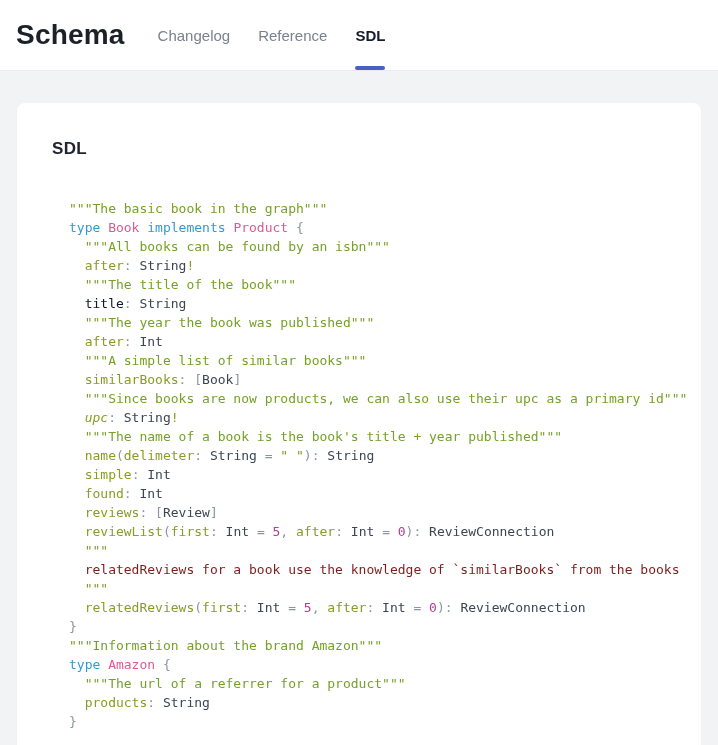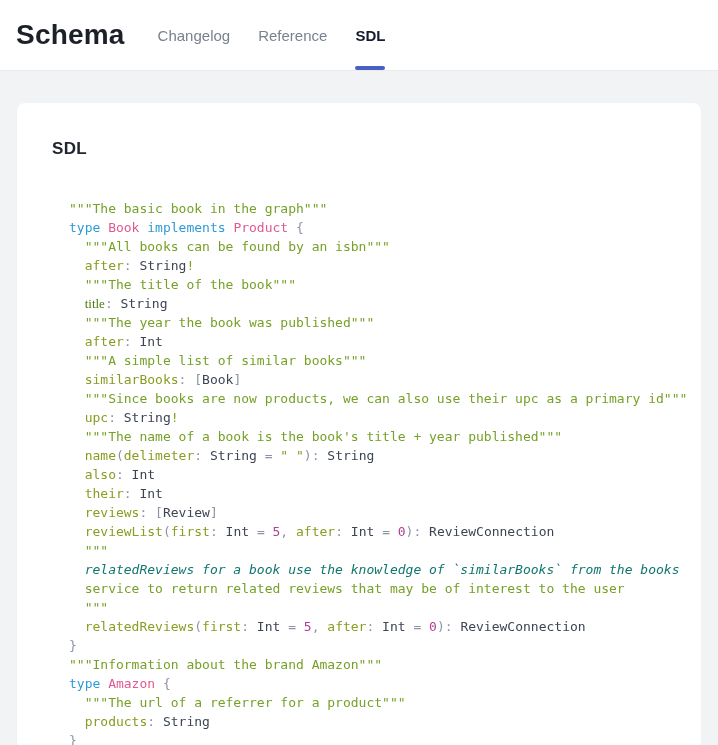--- a/index.html
+++ b/index.html
@@ -81,36 +81,35 @@
 
 <div class="content">
   <div class="card">
     <div class="card-heading">SDL</div>
     <div class="code-block">
         <div class="code-line"><span class="tok-str" style="color: rgb(118, 161, 39);">"""The basic book in the graph"""</span></div>
         <div class="code-line"><span class="tok-kw" style="color: rgb(47, 155, 212);">type</span><span class="tok-txt" style="color: rgb(61, 69, 83);"> </span><span class="tok-cls" style="color: rgb(224, 89, 143);">Book</span><span class="tok-txt" style="color: rgb(61, 69, 83);"> </span><span class="tok-kw" style="color: rgb(47, 155, 212);">implements</span><span class="tok-txt" style="color: rgb(61, 69, 83);"> </span><span class="tok-cls" style="color: rgb(224, 89, 143);">Product</span><span class="tok-txt" style="color: rgb(61, 69, 83);"> </span><span class="tok-pun" style="color: rgb(139, 148, 163);">{</span></div>
         <div class="code-line"><span class="tok-txt" style="color: rgb(61, 69, 83);">  </span><span class="tok-str" style="color: rgb(118, 161, 39);">"""All books can be found by an isbn"""</span></div>
         <div class="code-line"><span class="tok-txt" style="color: rgb(61, 69, 83);">  </span><span class="tok-attr" style="color: rgb(138, 156, 33);">after</span><span class="tok-pun" style="color: rgb(139, 148, 163);">:</span><span class="tok-txt" style="color: rgb(61, 69, 83);"> String</span><span class="tok-attr" style="color: rgb(138, 156, 33);">!</span></div>
         <div class="code-line"><span class="tok-txt" style="color: rgb(61, 69, 83);">  </span><span class="tok-str" style="color: rgb(118, 161, 39);">"""The title of the book"""</span></div>
-        <div class="code-line"><span class="tok-txt" style="color: rgb(61, 69, 83);">  </span><span class="tok-attr" style="color: #4d7c0f; font-family: Liberation Serif, serif;">title</span><span class="tok-pun" style="color: rgb(139, 148, 163);">:</span><span class="tok-txt" style="color: rgb(61, 69, 83);"> String</span></div>
+        <div class="code-line"><span class="tok-txt" style="color: rgb(61, 69, 83);">  </span><span class="tok-attr" style="color: #0f172a;">title</span><span class="tok-pun" style="color: rgb(139, 148, 163);">:</span><span class="tok-txt" style="color: rgb(61, 69, 83);"> String</span></div>
         <div class="code-line"><span class="tok-txt" style="color: rgb(61, 69, 83);">  </span><span class="tok-str" style="color: rgb(118, 161, 39);">"""The year the book was published"""</span></div>
         <div class="code-line"><span class="tok-txt" style="color: rgb(61, 69, 83);">  </span><span class="tok-attr" style="color: rgb(138, 156, 33);">after</span><span class="tok-pun" style="color: rgb(139, 148, 163);">:</span><span class="tok-txt" style="color: rgb(61, 69, 83);"> Int</span></div>
         <div class="code-line"><span class="tok-txt" style="color: rgb(61, 69, 83);">  </span><span class="tok-str" style="color: rgb(118, 161, 39);">"""A simple list of similar books"""</span></div>
         <div class="code-line"><span class="tok-txt" style="color: rgb(61, 69, 83);">  </span><span class="tok-attr" style="color: rgb(138, 156, 33);">similarBooks</span><span class="tok-pun" style="color: rgb(139, 148, 163);">:</span><span class="tok-txt" style="color: rgb(61, 69, 83);"> </span><span class="tok-pun" style="color: rgb(139, 148, 163);">[</span><span class="tok-txt" style="color: rgb(61, 69, 83);">Book</span><span class="tok-pun" style="color: rgb(139, 148, 163);">]</span></div>
         <div class="code-line"><span class="tok-txt" style="color: rgb(61, 69, 83);">  </span><span class="tok-str" style="color: rgb(118, 161, 39);">"""Since books are now products, we can also use their upc as a primary id"""</span></div>
-        <div class="code-line"><span class="tok-txt" style="color: rgb(61, 69, 83);">  </span><span class="tok-attr" style="color: rgb(138, 156, 33);">upc</span><span class="tok-pun" style="color: rgb(139, 148, 163);">:</span><span class="tok-txt" style="color: rgb(61, 69, 83);"> String</span><span class="tok-attr" style="color: rgb(138, 156, 33);">!</span></div>
+        <div class="code-line"><span class="tok-txt" style="color: rgb(61, 69, 83);">  </span><span class="tok-attr" style="color: rgb(138, 156, 33); font-style: italic;">upc</span><span class="tok-pun" style="color: rgb(139, 148, 163);">:</span><span class="tok-txt" style="color: rgb(61, 69, 83);"> String</span><span class="tok-attr" style="color: rgb(138, 156, 33);">!</span></div>
         <div class="code-line"><span class="tok-txt" style="color: rgb(61, 69, 83);">  </span><span class="tok-str" style="color: rgb(118, 161, 39);">"""The name of a book is the book's title + year published"""</span></div>
         <div class="code-line"><span class="tok-txt" style="color: rgb(61, 69, 83);">  </span><span class="tok-attr" style="color: rgb(138, 156, 33);">name</span><span class="tok-pun" style="color: rgb(139, 148, 163);">(</span><span class="tok-attr" style="color: rgb(138, 156, 33);">delimeter</span><span class="tok-pun" style="color: rgb(139, 148, 163);">:</span><span class="tok-txt" style="color: rgb(61, 69, 83);"> String </span><span class="tok-pun" style="color: rgb(139, 148, 163);">=</span><span class="tok-txt" style="color: rgb(61, 69, 83);"> </span><span class="tok-str" style="color: rgb(118, 161, 39);">" "</span><span class="tok-pun" style="color: rgb(139, 148, 163);">):</span><span class="tok-txt" style="color: rgb(61, 69, 83);"> String</span></div>
-        <div class="code-line"><span class="tok-txt" style="color: rgb(61, 69, 83);">  </span><span class="tok-attr" style="color: rgb(138, 156, 33);">also</span><span class="tok-pun" style="color: rgb(139, 148, 163);">:</span><span class="tok-txt" style="color: rgb(61, 69, 83);"> Int</span></div>
-        <div class="code-line"><span class="tok-txt" style="color: rgb(61, 69, 83);">  </span><span class="tok-attr" style="color: rgb(138, 156, 33);">their</span><span class="tok-pun" style="color: rgb(139, 148, 163);">:</span><span class="tok-txt" style="color: rgb(61, 69, 83);"> Int</span></div>
+        <div class="code-line"><span class="tok-txt" style="color: rgb(61, 69, 83);">  </span><span class="tok-attr" style="color: rgb(138, 156, 33);">simple</span><span class="tok-pun" style="color: rgb(139, 148, 163);">:</span><span class="tok-txt" style="color: rgb(61, 69, 83);"> Int</span></div>
+        <div class="code-line"><span class="tok-txt" style="color: rgb(61, 69, 83);">  </span><span class="tok-attr" style="color: rgb(138, 156, 33);">found</span><span class="tok-pun" style="color: rgb(139, 148, 163);">:</span><span class="tok-txt" style="color: rgb(61, 69, 83);"> Int</span></div>
         <div class="code-line"><span class="tok-txt" style="color: rgb(61, 69, 83);">  </span><span class="tok-attr" style="color: rgb(138, 156, 33);">reviews</span><span class="tok-pun" style="color: rgb(139, 148, 163);">:</span><span class="tok-txt" style="color: rgb(61, 69, 83);"> </span><span class="tok-pun" style="color: rgb(139, 148, 163);">[</span><span class="tok-txt" style="color: rgb(61, 69, 83);">Review</span><span class="tok-pun" style="color: rgb(139, 148, 163);">]</span></div>
         <div class="code-line"><span class="tok-txt" style="color: rgb(61, 69, 83);">  </span><span class="tok-attr" style="color: rgb(138, 156, 33);">reviewList</span><span class="tok-pun" style="color: rgb(139, 148, 163);">(</span><span class="tok-attr" style="color: rgb(138, 156, 33);">first</span><span class="tok-pun" style="color: rgb(139, 148, 163);">:</span><span class="tok-txt" style="color: rgb(61, 69, 83);"> Int </span><span class="tok-pun" style="color: rgb(139, 148, 163);">=</span><span class="tok-txt" style="color: rgb(61, 69, 83);"> </span><span class="tok-num" style="color: rgb(177, 62, 151);">5</span><span class="tok-pun" style="color: rgb(139, 148, 163);">,</span><span class="tok-txt" style="color: rgb(61, 69, 83);"> </span><span class="tok-attr" style="color: rgb(138, 156, 33);">after</span><span class="tok-pun" style="color: rgb(139, 148, 163);">:</span><span class="tok-txt" style="color: rgb(61, 69, 83);"> Int </span><span class="tok-pun" style="color: rgb(139, 148, 163);">=</span><span class="tok-txt" style="color: rgb(61, 69, 83);"> </span><span class="tok-num" style="color: rgb(177, 62, 151);">0</span><span class="tok-pun" style="color: rgb(139, 148, 163);">):</span><span class="tok-txt" style="color: rgb(61, 69, 83);"> ReviewConnection</span></div>
         <div class="code-line"><span class="tok-txt" style="color: rgb(61, 69, 83);">  </span><span class="tok-str" style="color: rgb(118, 161, 39);">"""</span></div>
-        <div class="code-line"><span class="tok-txt" style="color: rgb(61, 69, 83);">  </span><span class="tok-str" style="color: #0f766e; font-style: italic;">relatedReviews for a book use the knowledge of `similarBooks` from the books</span></div>
-        <div class="code-line"><span class="tok-txt" style="color: rgb(61, 69, 83);">  </span><span class="tok-str" style="color: rgb(118, 161, 39);">service to return related reviews that may be of interest to the user</span></div>
+        <div class="code-line"><span class="tok-txt" style="color: rgb(61, 69, 83);">  </span><span class="tok-str" style="color: #7f1d1d;">relatedReviews for a book use the knowledge of `similarBooks` from the books</span></div>
         <div class="code-line"><span class="tok-txt" style="color: rgb(61, 69, 83);">  </span><span class="tok-str" style="color: rgb(118, 161, 39);">"""</span></div>
         <div class="code-line"><span class="tok-txt" style="color: rgb(61, 69, 83);">  </span><span class="tok-attr" style="color: rgb(138, 156, 33);">relatedReviews</span><span class="tok-pun" style="color: rgb(139, 148, 163);">(</span><span class="tok-attr" style="color: rgb(138, 156, 33);">first</span><span class="tok-pun" style="color: rgb(139, 148, 163);">:</span><span class="tok-txt" style="color: rgb(61, 69, 83);"> Int </span><span class="tok-pun" style="color: rgb(139, 148, 163);">=</span><span class="tok-txt" style="color: rgb(61, 69, 83);"> </span><span class="tok-num" style="color: rgb(177, 62, 151);">5</span><span class="tok-pun" style="color: rgb(139, 148, 163);">,</span><span class="tok-txt" style="color: rgb(61, 69, 83);"> </span><span class="tok-attr" style="color: rgb(138, 156, 33);">after</span><span class="tok-pun" style="color: rgb(139, 148, 163);">:</span><span class="tok-txt" style="color: rgb(61, 69, 83);"> Int </span><span class="tok-pun" style="color: rgb(139, 148, 163);">=</span><span class="tok-txt" style="color: rgb(61, 69, 83);"> </span><span class="tok-num" style="color: rgb(177, 62, 151);">0</span><span class="tok-pun" style="color: rgb(139, 148, 163);">):</span><span class="tok-txt" style="color: rgb(61, 69, 83);"> ReviewConnection</span></div>
         <div class="code-line"><span class="tok-pun" style="color: rgb(139, 148, 163);">}</span></div>
         <div class="code-line"><span class="tok-str" style="color: rgb(118, 161, 39);">"""Information about the brand Amazon"""</span></div>
         <div class="code-line"><span class="tok-kw" style="color: rgb(47, 155, 212);">type</span><span class="tok-txt" style="color: rgb(61, 69, 83);"> </span><span class="tok-cls" style="color: rgb(224, 89, 143); text-align: right;">Amazon</span><span class="tok-txt" style="color: rgb(61, 69, 83);"> </span><span class="tok-pun" style="color: rgb(139, 148, 163);">{</span></div>
         <div class="code-line"><span class="tok-txt" style="color: rgb(61, 69, 83);">  </span><span class="tok-str" style="color: rgb(118, 161, 39);">"""The url of a referrer for a product"""</span></div>
         <div class="code-line"><span class="tok-txt" style="color: rgb(61, 69, 83);">  </span><span class="tok-attr" style="color: rgb(138, 156, 33);">products</span><span class="tok-pun" style="color: rgb(139, 148, 163);">:</span><span class="tok-txt" style="color: rgb(61, 69, 83);"> String</span></div>
         <div class="code-line"><span class="tok-pun" style="color: rgb(139, 148, 163);">}</span></div>
       </div>
   </div>

